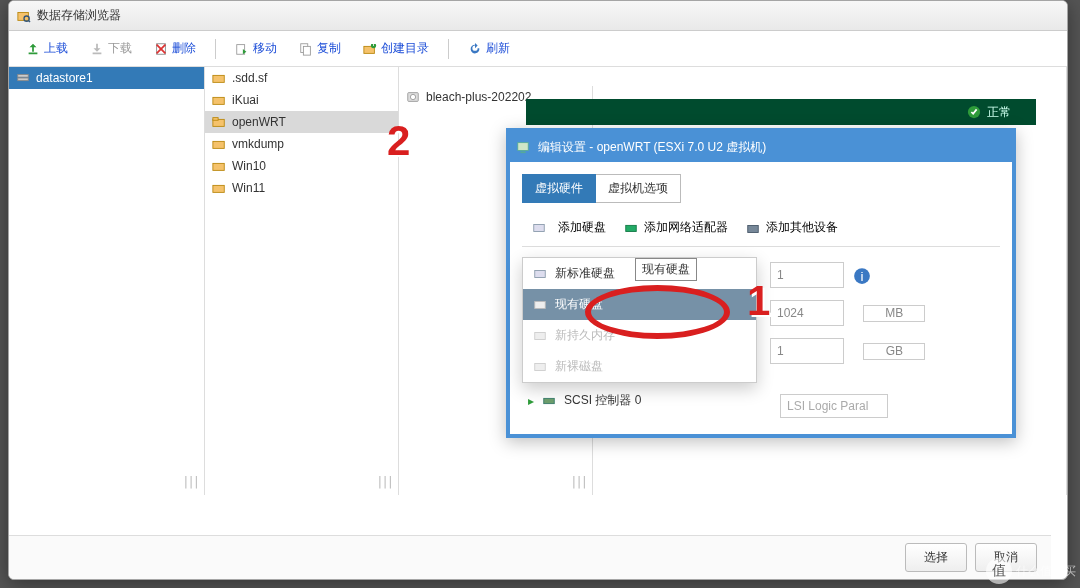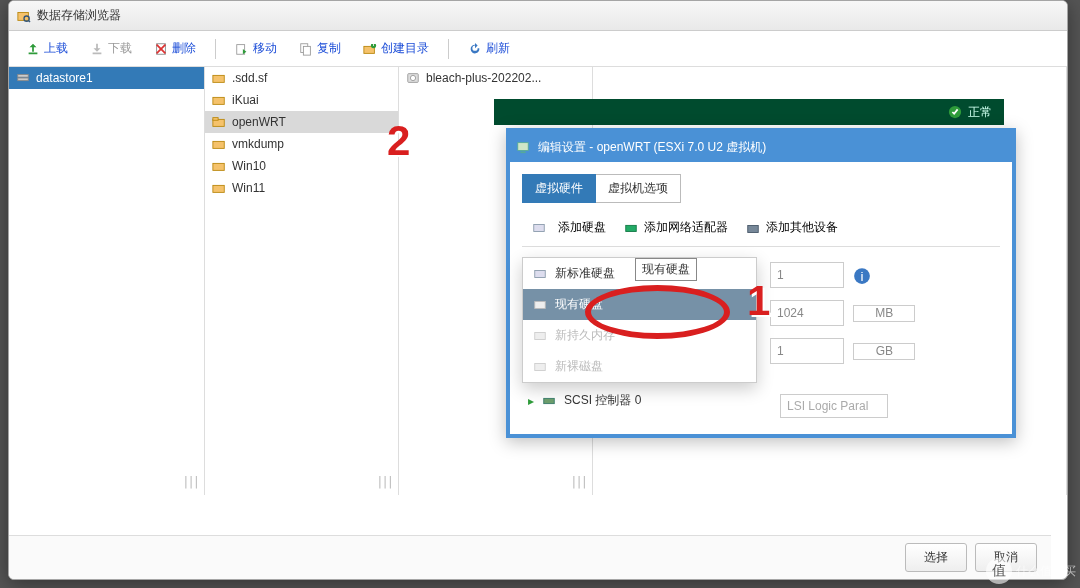--- a/index.html
+++ b/index.html
@@ -5,21 +5,21 @@
 * { margin:0; padding:0; box-sizing:border-box; font-family:"Microsoft YaHei",Arial,sans-serif; font-size:12px; }
 body { background:#555; width:1080px; height:588px; position:relative; overflow:hidden; }
 .modal { position:absolute; left:8px; top:0; width:1060px; height:580px; background:#fff; border:1px solid #a5a5a5; border-radius:6px; box-shadow:0 4px 20px rgba(0,0,0,.4); overflow:hidden; }
 .titlebar { height:30px; background:linear-gradient(#f7f7f7,#e9e9e9); border-bottom:1px solid #ccc; display:flex; align-items:center; padding:0 8px; gap:6px; color:#333; }
 .toolbar { height:36px; border-bottom:1px solid #ddd; display:flex; align-items:center; padding:0 8px; gap:4px; }
 .tbtn { display:flex; align-items:center; gap:4px; padding:4px 8px; border:1px solid transparent; border-radius:3px; cursor:pointer; color:#1d4ed8; }
 .tbtn.disabled { color:#999; }
 .sep { width:1px; height:20px; background:#ccc; margin:0 6px; }
 .browser { display:flex; height:428px; position:relative; }
 .col { border-right:1px solid #ddd; overflow:hidden; display:flex; flex-direction:column; position:relative; }
-.col1 { width:196px; } .col2 { width:194px; } .col3 { width:194px; } .col4 { flex:1; }
+.col1 { width:196px; } .col2 { width:194px; } .col3 { width:194px;margin-top:19px; } .col4 { flex:1; }
 .item { display:flex; align-items:center; gap:6px; padding:4px 7px; cursor:pointer; color:#333; }
 .item.sel-blue { background:#337ab7; color:#fff; }
 .item.sel-gray { background:#d9d9d9; }
 .handle { position:absolute; bottom:6px; right:6px; color:#bbb; font-family:monospace; letter-spacing:-2px; }
 .pathbar { height:28px; border-top:1px solid #ddd; display:flex; align-items:center; gap:6px; padding:0 10px; color:#333; }
 .footer { position:absolute; bottom:0; left:0; right:16px; height:44px; border-top:1px solid #ddd; display:flex; align-items:center; justify-content:flex-end; padding:0 14px; gap:8px; background:#fafafa; }
 .fbtn { padding:5px 18px; border:1px solid #bbb; background:linear-gradient(#fff,#eee); border-radius:3px; cursor:pointer; color:#333; }
 
 .ico { width:14px; height:14px; display:inline-block; flex:none; }
 .ico svg { width:100%; height:100%; display:block; }
@@ -32,25 +32,25 @@
 .tab.active { background:#337ab7; color:#fff; border-color:#337ab7; }
 .tab+.tab { border-left:none; }
 .addrow { display:flex; align-items:center; gap:18px; padding:6px 10px 10px 10px; border-bottom:1px solid #ddd; }
 .drop { margin-top:10px; width:235px; border:1px solid #ccc; background:#fff; box-shadow:0 6px 16px rgba(0,0,0,.2); }
 .ditem { padding:7px 10px; display:flex; align-items:center; gap:8px; cursor:pointer; color:#333; }
 .ditem.sel { background:#7691a7; color:#fff; }
 .ditem.dis { color:#bbb; }
 .tooltip { position:absolute; left:125px; top:96px; padding:2px 6px; border:1px solid #888; background:#fff; color:#333; }
 .rform { position:absolute; left:260px; top:100px; display:flex; flex-direction:column; gap:12px; }
 .inp { width:74px; height:26px; border:1px solid #ccc; padding:0 6px; color:#888; }
-.unit { width:62px; height:17px; border:1px solid #ccc; display:inline-flex; align-items:center; justify-content:center; color:#888; margin-left:6px; }
+.unit { width:62px; height:17px; border:1px solid #ccc; display:inline-flex; align-items:center; justify-content:center; color:#888; margin-left:16px; }
 .scsirow { position:absolute; left:18px; top:230px; display:flex; align-items:center; gap:8px; color:#333; }
 .lsi { position:absolute; left:270px; top:232px; width:108px; height:24px; border:1px solid #ccc; display:flex; align-items:center; padding:0 6px; color:#aaa; white-space:nowrap; overflow:hidden; }
 
-.greenbar { position:absolute; left:494px; top:128px; transform:translateY(-29px); width:510px; height:26px; background:#004b2e; display:flex; align-items:center; justify-content:flex-end; padding:0 12px; color:#cfe; gap:6px; }
+.greenbar { position:absolute; left:526px; top:128px; transform:translateY(-29px); width:510px; height:26px; background:#004b2e; display:flex; align-items:center; justify-content:flex-end; padding:0 25px; color:#cfe; gap:6px; }
 
 .annot2 { position:absolute; left:387px; top:120px; font:bold 42px/1 Arial; color:#d91f1f; text-shadow:2px 2px 0 #fff; pointer-events:none; }
 .annot1 { position:absolute; left:747px; top:280px; font:bold 42px/1 Arial; color:#d91f1f; text-shadow:2px 2px 0 #fff; pointer-events:none; z-index:50; }
 .circle1 { position:absolute; left:585px; top:285px; width:145px; height:54px; border:6px solid #d91f1f; border-radius:50%; pointer-events:none; z-index:49; }
 .watermark { position:absolute; right:4px; bottom:4px; color:rgba(255,255,255,.6); font-size:22px; pointer-events:none; }
 .watermark .c { display:inline-flex; width:26px; height:26px; border-radius:50%; background:rgba(255,255,255,.6); color:#555; align-items:center; justify-content:center; font-size:14px; margin-right:4px; }
 
 .console { position:absolute; left:510px; top:318px; width:78px; height:112px; background:#000; color:#666; font:8px/9px monospace; padding:4px; overflow:hidden; white-space:pre; }
 </style>
 </head>

